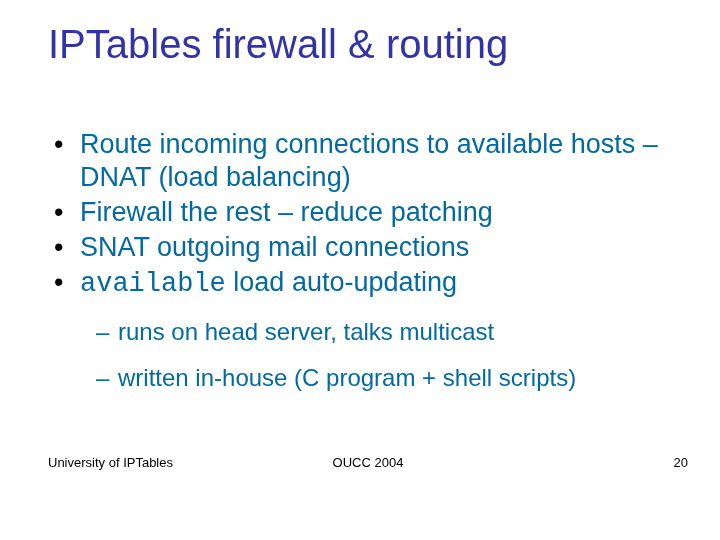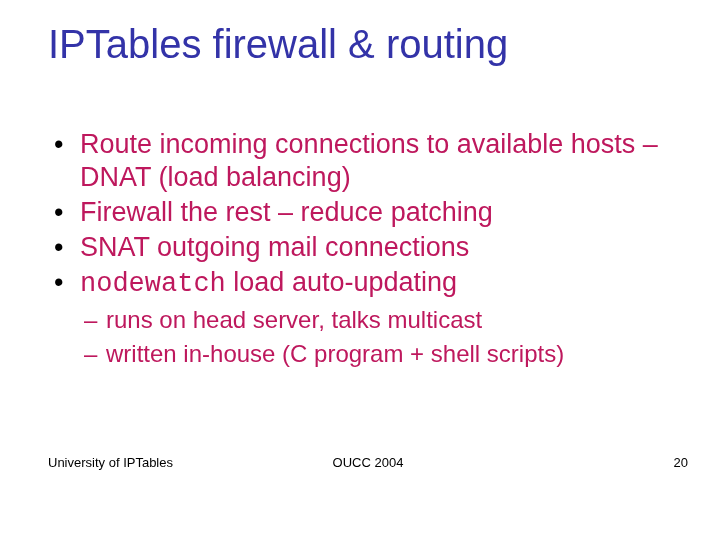--- a/index.html
+++ b/index.html
@@ -27,21 +27,21 @@
     font-weight: 400;
     letter-spacing: 0px;
   }
   .body {
     position: absolute;
     left: 48px;
     top: 128px;
     width: 624px;
     font-size: 27px;
     line-height: 1.22;
-    color: #be185d;
+    color: #0369a1;
   }
   .body ul {
     list-style: none;
     margin: 0;
     padding: 0;
   }
   .body > ul > li {
     position: relative;
     padding-left: 32px;
     margin: 0 0 2px 0;
@@ -56,21 +56,21 @@
   }
   .sub {
     margin-top: 10px;
     padding-left: 32px;
     font-size: 24px;
     line-height: 1.28;
   }
   .sub li {
     position: relative;
     padding-left: 22px;
-    margin: 4px;
+    margin: 16px;
   }
   .sub li::before {
     content: "–";
     position: absolute;
     left: 0;
     top: 0;
   }
   .code {
     font-family: "Courier New", Courier, monospace;
   }
@@ -107,21 +107,21 @@
 <div class="slide">
 
   <div class="title">IPTables firewall &amp; routing</div>
 
   <div class="body">
     <ul>
       <li>Route incoming connections to available hosts – DNAT (load balancing)</li>
       <li>Firewall the rest – reduce patching</li>
       <li>SNAT outgoing mail connections</li>
       <li>
-        <span class="code">nodewatch</span><span> load auto-updating</span>
+        <span class="code">available</span><span> load auto-updating</span>
         <ul class="sub">
           <li>runs on head server, talks multicast</li>
           <li>written in-house (C program + shell scripts)</li>
         </ul>
       </li>
     </ul>
   </div>
 
   <div class="footer">
     <div class="footer-left">University of IPTables</div>

